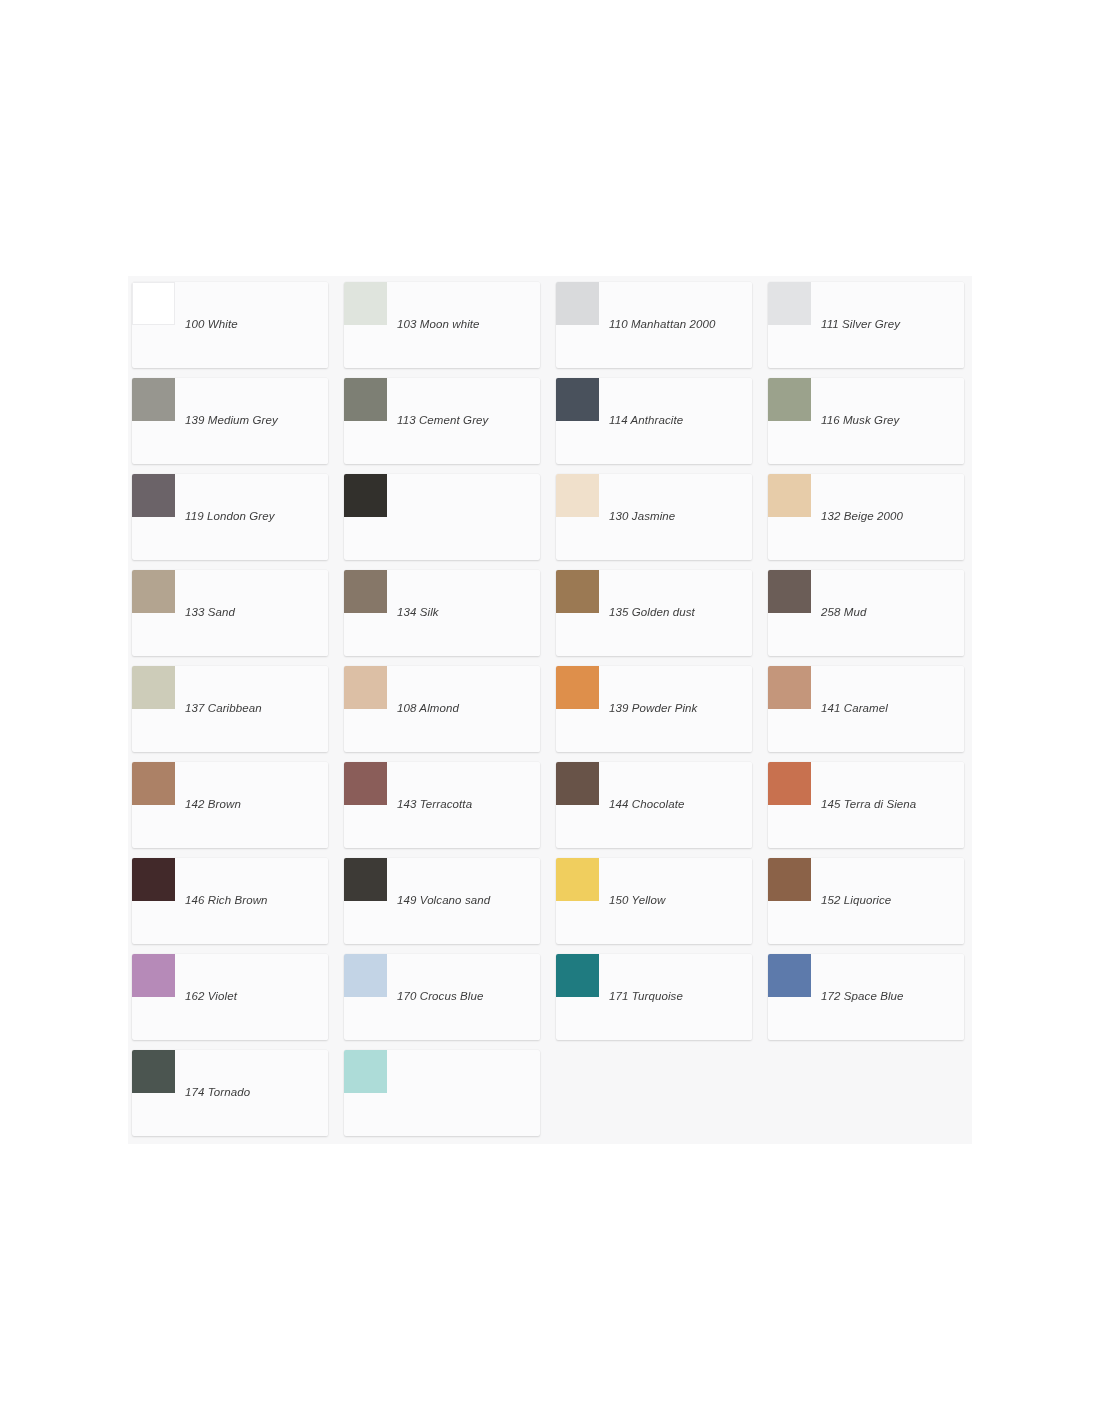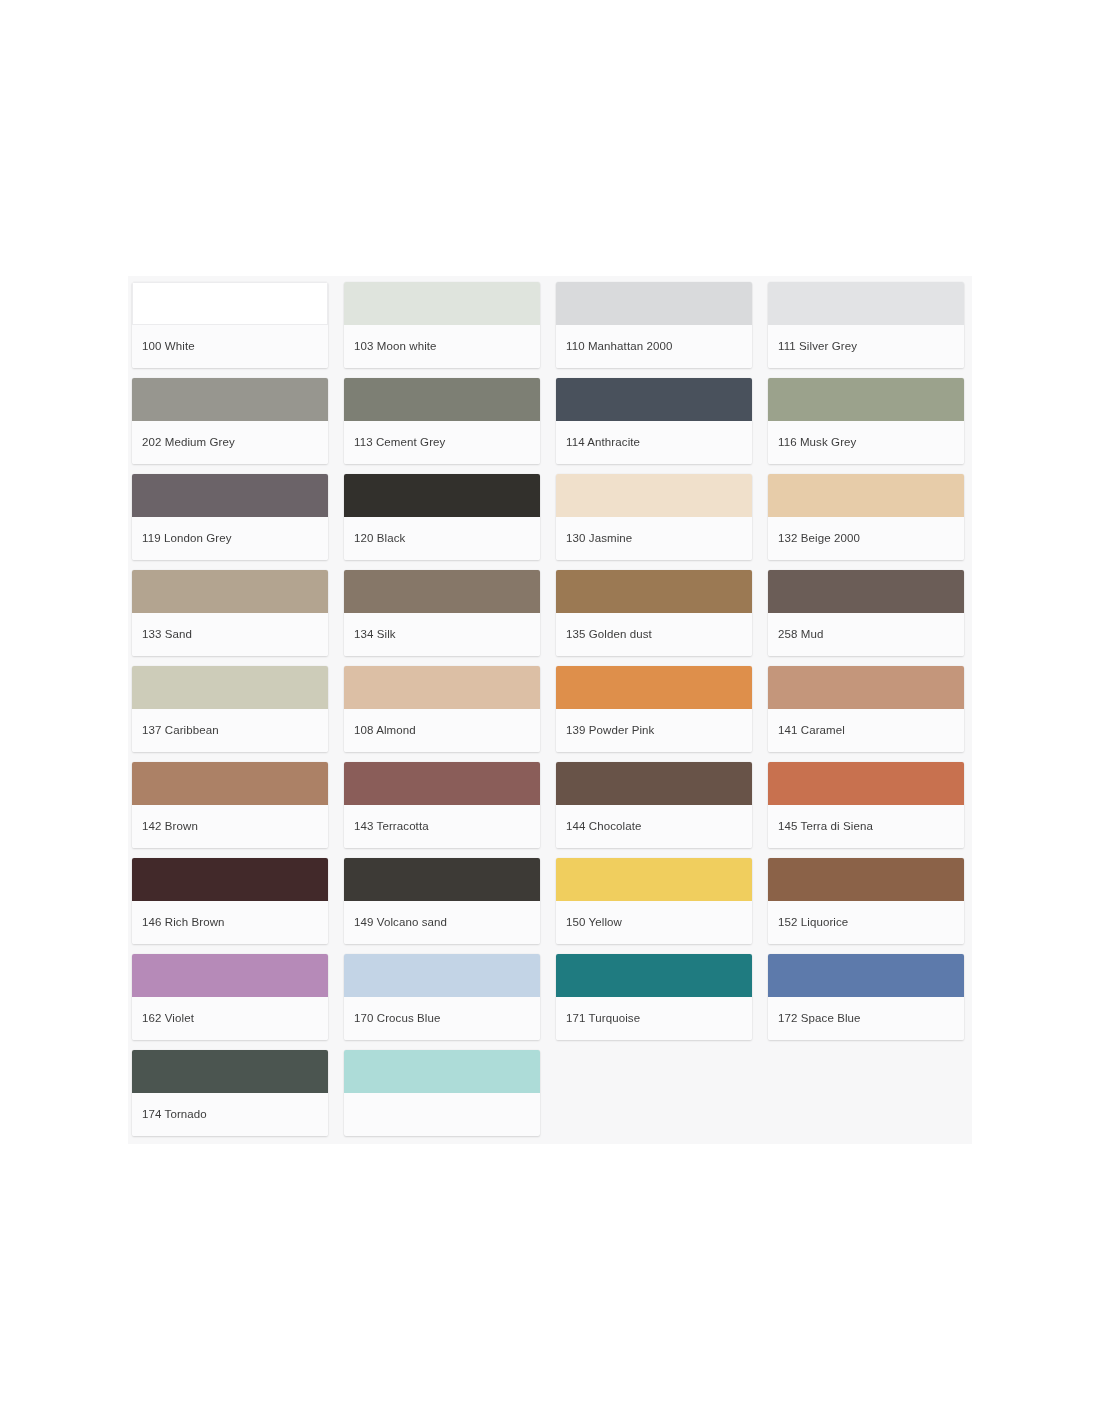--- a/index.html
+++ b/index.html
@@ -34,22 +34,23 @@
     padding: 6px 4px 4px 4px;
   }
   .swatch-card {
     position: relative;
     width: 196px;
     height: 86px;
     background: #fbfbfc;
     border-radius: 2px;
     box-shadow: 0 1px 2px rgba(0,0,0,0.13), 0 0 0 0.5px rgba(0,0,0,0.035);
     display: flex;
-    flex-direction: column;
+    flex-direction: row;
     overflow: hidden;
+    font-style: italic;
   }
   .swatch-card.is-empty {
     background: transparent;
     box-shadow: none;
   }
   .swatch-chip {
     width: 100%;
     height: 43px;
     flex: 0 0 43px;
   }
@@ -85,41 +86,40 @@
         <div class="swatch-card">
           <div class="swatch-chip" style="background: rgb(217, 218, 220);"></div>
           <div class="swatch-label">110 Manhattan 2000</div>
         </div>
         <div class="swatch-card">
           <div class="swatch-chip" style="background: rgb(226, 227, 229);"></div>
           <div class="swatch-label">111 Silver Grey</div>
         </div>
         <div class="swatch-card">
           <div class="swatch-chip" style="background: rgb(151, 150, 143);"></div>
-          <div class="swatch-label">202 Medium Grey</div>
+          <div class="swatch-label">139 Medium Grey</div>
         </div>
         <div class="swatch-card">
           <div class="swatch-chip" style="background: rgb(125, 127, 116);"></div>
           <div class="swatch-label">113 Cement Grey</div>
         </div>
         <div class="swatch-card">
           <div class="swatch-chip" style="background: rgb(73, 81, 92);"></div>
           <div class="swatch-label">114 Anthracite</div>
         </div>
         <div class="swatch-card">
           <div class="swatch-chip" style="background: rgb(155, 162, 140);"></div>
           <div class="swatch-label">116 Musk Grey</div>
         </div>
         <div class="swatch-card">
           <div class="swatch-chip" style="background: rgb(107, 99, 104);"></div>
           <div class="swatch-label">119 London Grey</div>
         </div>
         <div class="swatch-card">
           <div class="swatch-chip" style="background: rgb(50, 48, 44);"></div>
-          <div class="swatch-label">120 Black</div>
         </div>
         <div class="swatch-card">
           <div class="swatch-chip" style="background: rgb(240, 224, 203);"></div>
           <div class="swatch-label">130 Jasmine</div>
         </div>
         <div class="swatch-card">
           <div class="swatch-chip" style="background: rgb(231, 204, 169);"></div>
           <div class="swatch-label">132 Beige 2000</div>
         </div>
         <div class="swatch-card">

